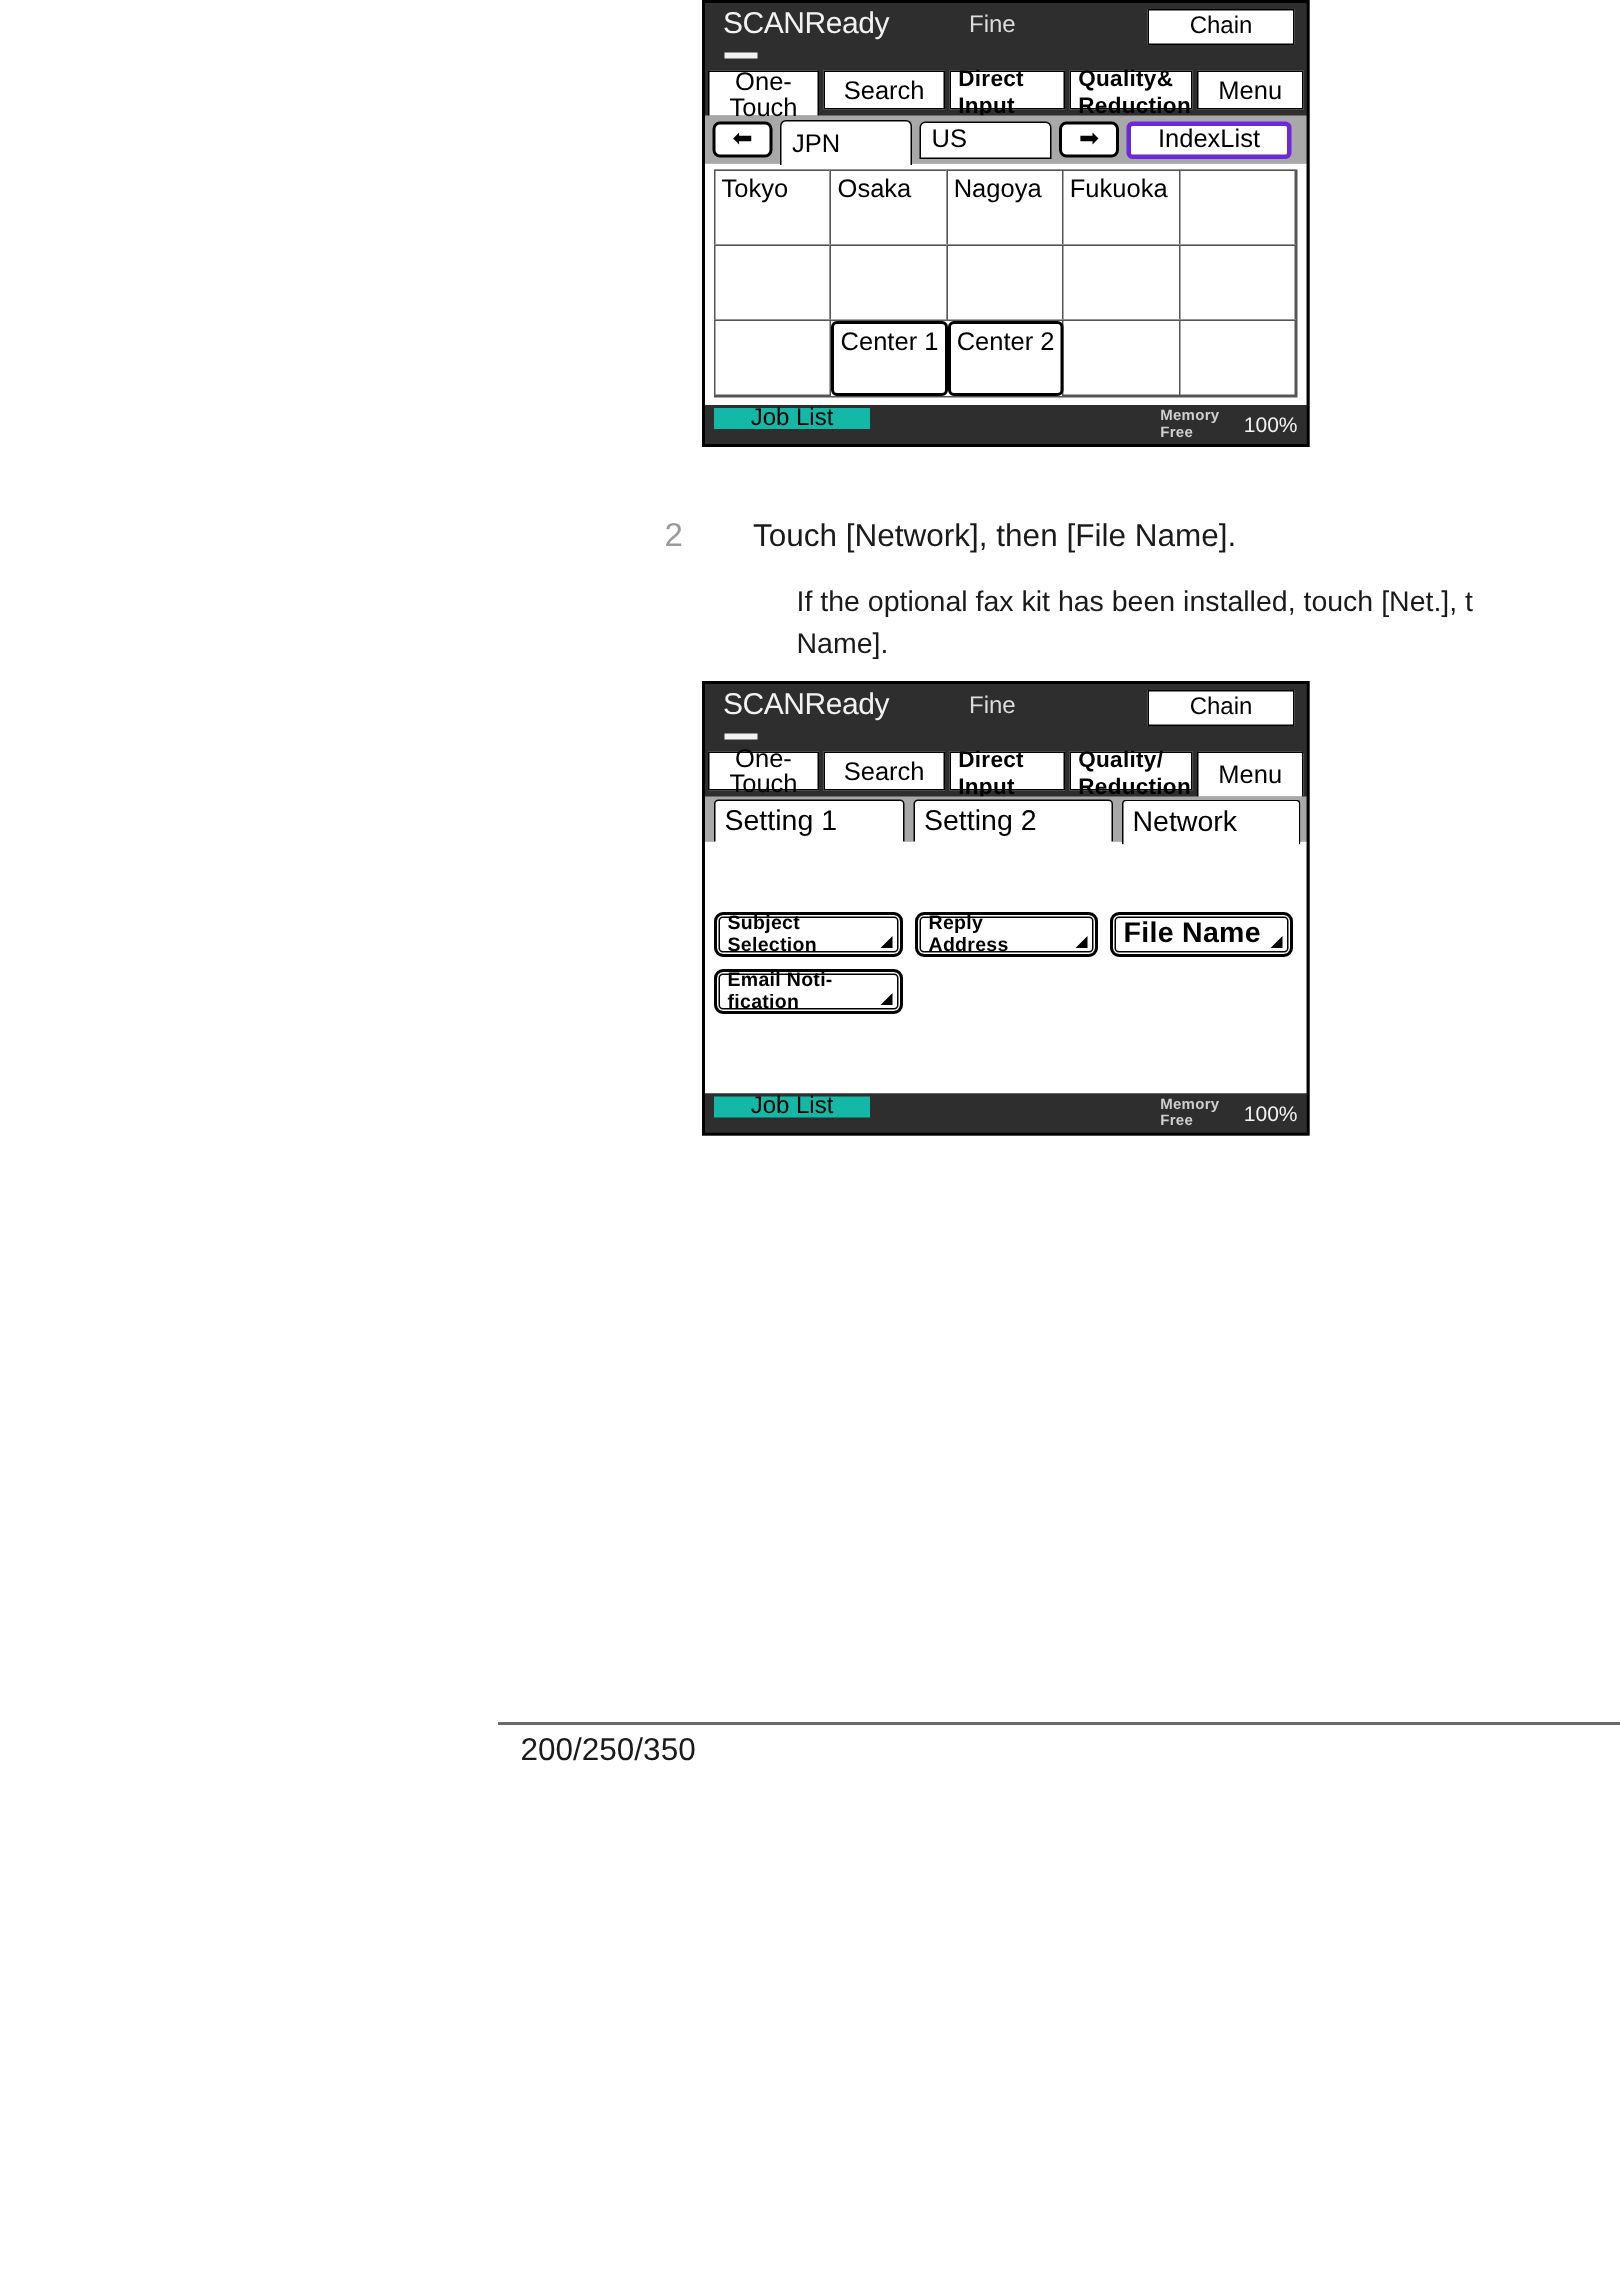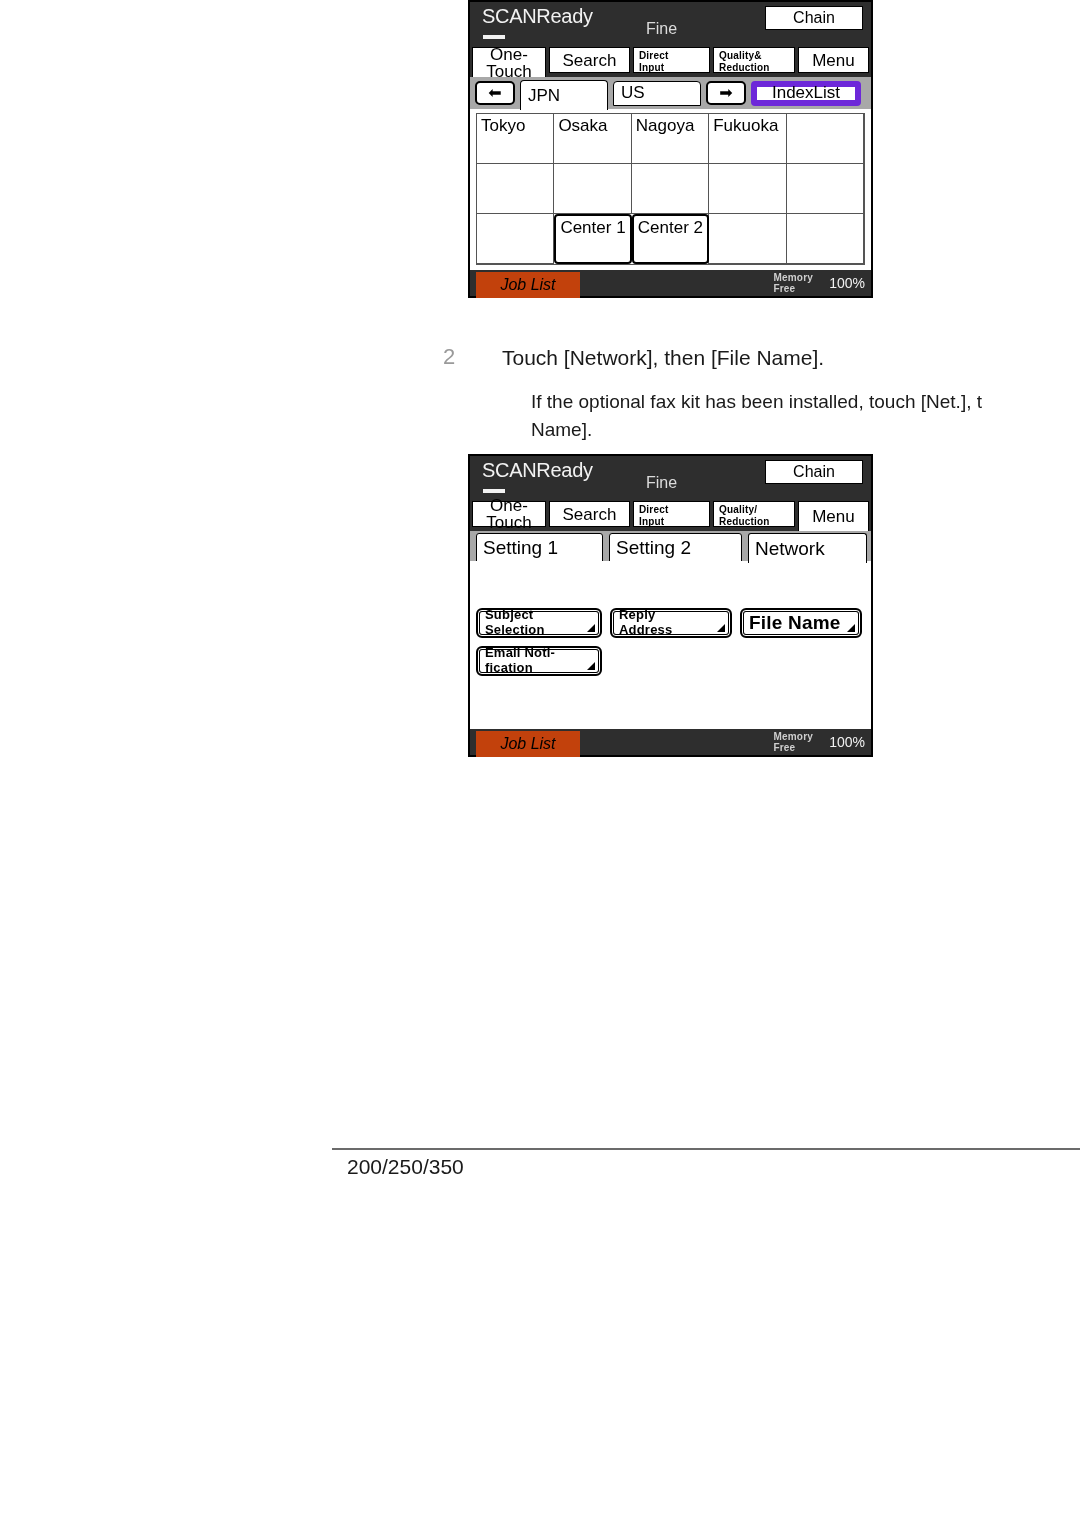--- a/index.html
+++ b/index.html
@@ -41,21 +41,21 @@
     position: absolute;
     left: 13px;
     top: 33px;
     width: 22px;
     height: 4px;
     background: #f2f2f2;
   }
   .panel-mode {
     position: absolute;
     left: 176px;
-    top: 18px;
+    top: 6px;
     color: #dcdcdc;
     font-size: 16px;
   }
   .chain-btn {
     position: absolute;
     right: 8px;
     top: 4px;
     width: 98px;
     height: 24px;
     background: #fff;
@@ -87,21 +87,21 @@
     display: flex;
     align-items: center;
     justify-content: center;
     text-align: center;
     height: 26px;
     font-size: 17px;
     line-height: 1.0;
     position: relative;
   }
   .tab.small {
-    font-size: 10px;
+    font-size: 15px;
     font-weight: bold;
     letter-spacing: 0.2px;
     line-height: 1.15;
     flex-direction: column;
   }
   .tab.active {
     height: 30px;
     border-bottom: none;
     z-index: 3;
   }
@@ -153,21 +153,21 @@
     margin-bottom: -4px;
     z-index: 3;
     position: relative;
   }
   .idx-jpn { width: 88px; }
   .idx-us  { width: 88px; }
   .indexlist-btn {
     width: 110px;
     height: 25px;
     background: #fff;
-    border: 6px solid #6d28d9;
+    border: 3px solid #6d28d9;
     border-radius: 4px;
     box-sizing: border-box;
     display: flex;
     align-items: center;
     justify-content: center;
     font-size: 17px;
     text-align: right;
   }
 
   
@@ -212,28 +212,27 @@
   .statusbar {
     height: 26px;
     background: #2e2e2e;
     position: relative;
   }
   .joblist-btn {
     position: absolute;
     left: 6px;
     top: 2px;
     width: 104px;
-    height: 26px;
-    background: #c2410c;
+    height: 14px;
+    background: #14b8a6;
     color: #000;
     font-size: 16px;
     display: flex;
     align-items: center;
     justify-content: center;
-    font-style: italic;
   }
   .mem-label {
     position: absolute;
     right: 58px;
     top: 3px;
     color: #cfcfcf;
     font-size: 10px;
     font-weight: bold;
     line-height: 1.05;
     text-align: left;

